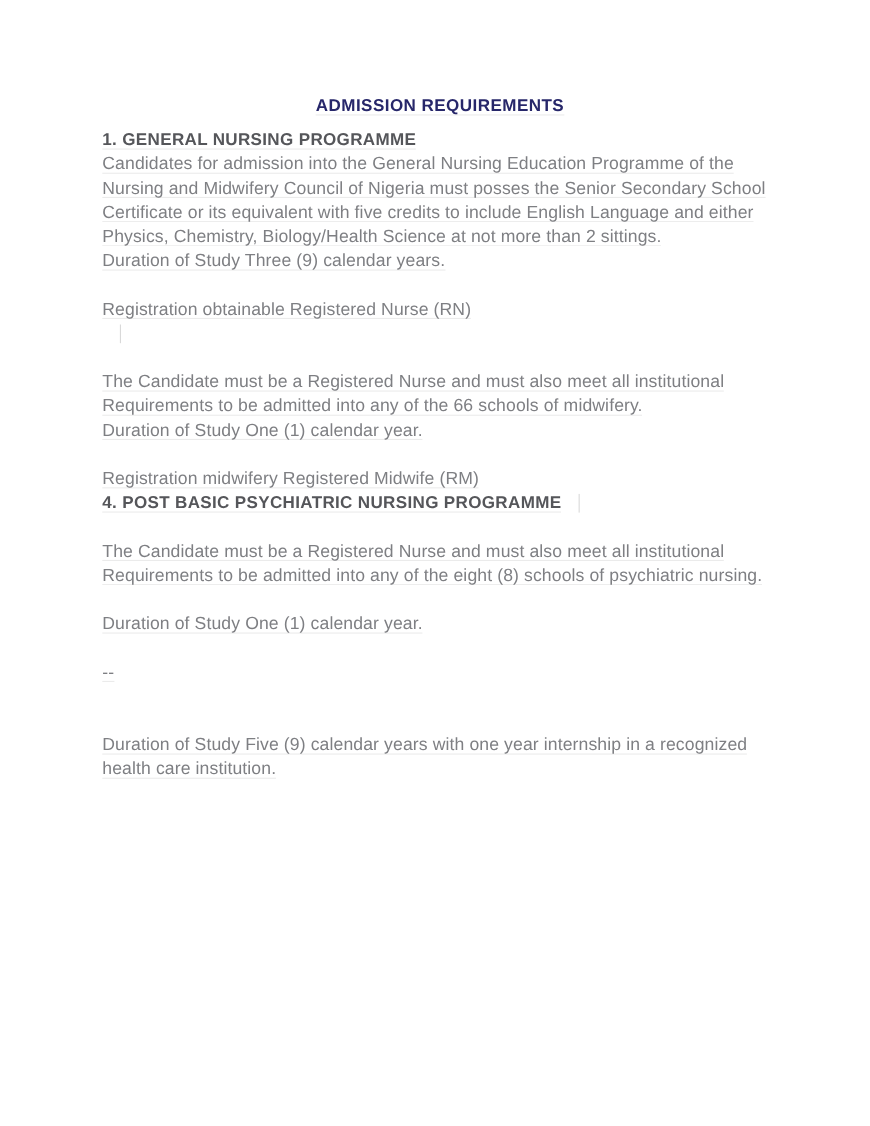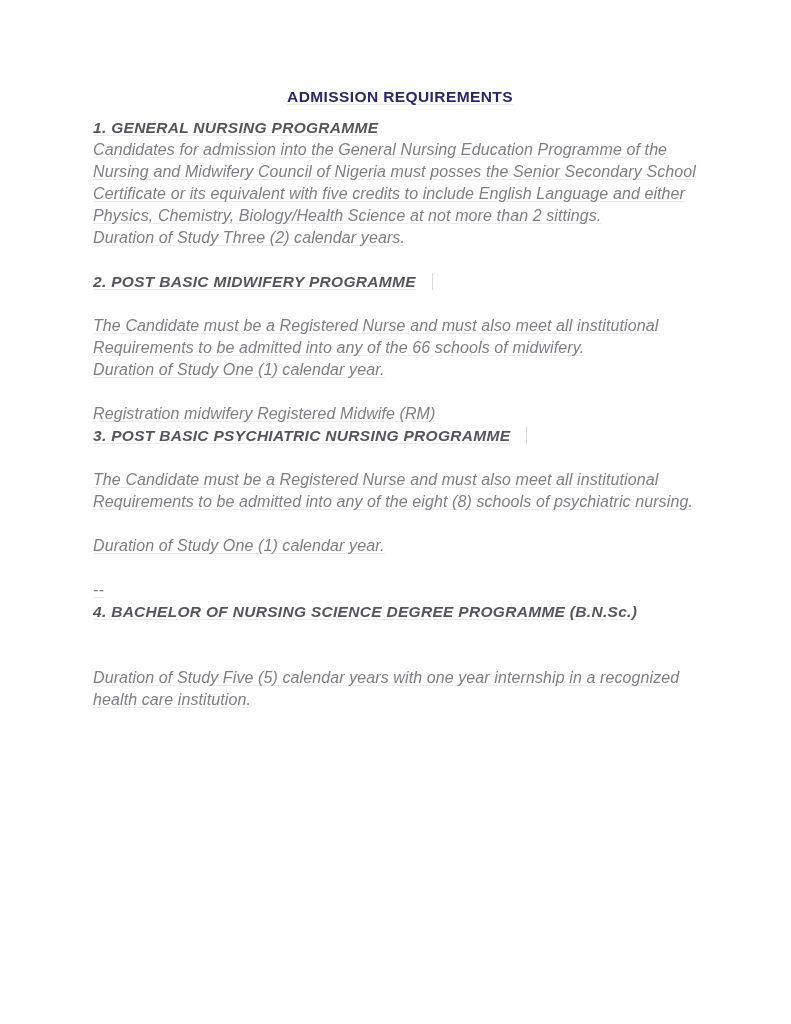--- a/index.html
+++ b/index.html
@@ -33,21 +33,20 @@
   }
   .doc-body {
     width: 614px;
   }
   .block {
     margin: 0;
     font-size: 16px;
     line-height: 22px;
     color: #7e7f83;
     letter-spacing: 0.1px;
-    font-style: italic;
   }
   .block.heading {
     font-size: 15.5px;
     font-weight: 600;
     color: #55565a;
     letter-spacing: 0.3px;
   }
   .spacer {
     height: 22px;
   }
@@ -71,33 +70,33 @@
   }
 </style>
 </head>
 <body>
 
 <div class="page">
   <h1 class="doc-title"><span class="ink">ADMISSION REQUIREMENTS</span></h1>
   <main class="doc-body">
       <h2 class="block heading"><span class="ink">1. GENERAL NURSING PROGRAMME</span></h2>
       <p class="block para"><span class="ink">Candidates for admission into the General Nursing Education Programme of the Nursing and Midwifery Council of Nigeria must posses the Senior Secondary School Certificate or its equivalent with five credits to include English Language and either Physics, Chemistry, Biology/Health Science at not more than 2 sittings.</span></p>
-      <p class="block para"><span class="ink">Duration of Study Three (2) calendar years.</span></p>
+      <p class="block para"><span class="ink">Duration of Study Three (9) calendar years.</span></p>
       <div class="spacer"></div>
-      <h2 class="block heading"><span class="ink">2. POST BASIC MIDWIFERY PROGRAMME</span><span class="caret"></span></h2>
+      <p class="block para"><span class="ink">Registration obtainable Registered Nurse (RN)</span></p>
+      <h2 class="block heading"><span class="caret"></span></h2>
       <div class="spacer"></div>
       <p class="block para"><span class="ink">The Candidate must be a Registered Nurse and must also meet all institutional Requirements to be admitted into any of the 66 schools of midwifery.</span></p>
       <p class="block para"><span class="ink">Duration of Study One (1) calendar year.</span></p>
       <div class="spacer"></div>
       <p class="block para"><span class="ink">Registration midwifery Registered Midwife (RM)</span></p>
-      <h2 class="block heading"><span class="ink">3. POST BASIC PSYCHIATRIC NURSING PROGRAMME</span><span class="caret"></span></h2>
+      <h2 class="block heading"><span class="ink">4. POST BASIC PSYCHIATRIC NURSING PROGRAMME</span><span class="caret"></span></h2>
       <div class="spacer"></div>
       <p class="block para"><span class="ink">The Candidate must be a Registered Nurse and must also meet all institutional Requirements to be admitted into any of the eight (8) schools of psychiatric nursing.</span></p>
       <div class="spacer"></div>
       <p class="block para"><span class="ink">Duration of Study One (1) calendar year.</span></p>
       <div class="spacer"></div>
       <p class="block para"><span class="ink">--</span></p>
-      <h2 class="block heading"><span class="ink">4. BACHELOR OF NURSING SCIENCE DEGREE PROGRAMME (B.N.Sc.)</span></h2>
       <div class="spacer"></div>
       <div class="spacer"></div>
-      <p class="block para"><span class="ink">Duration of Study Five (5) calendar years with one year internship in a recognized health care institution.</span></p>
+      <p class="block para"><span class="ink">Duration of Study Five (9) calendar years with one year internship in a recognized health care institution.</span></p>
     </main>
 </div>
 
 </body></html>

